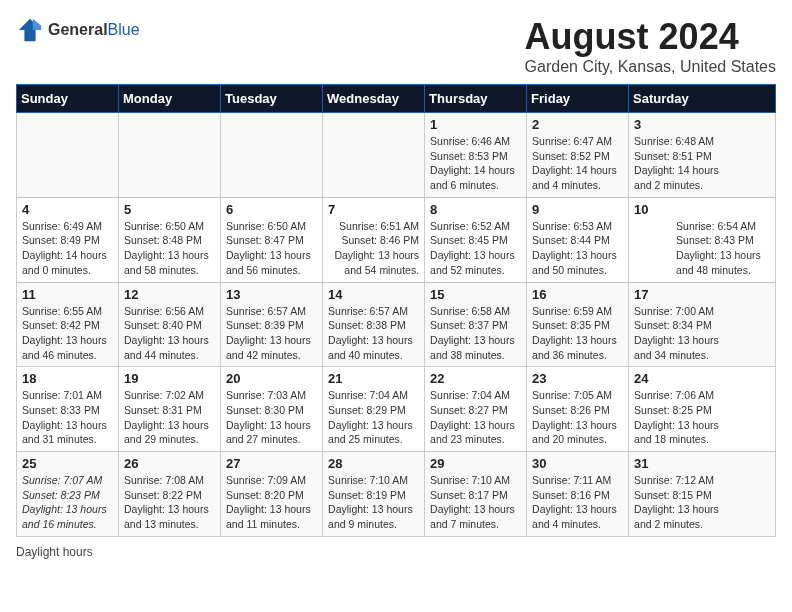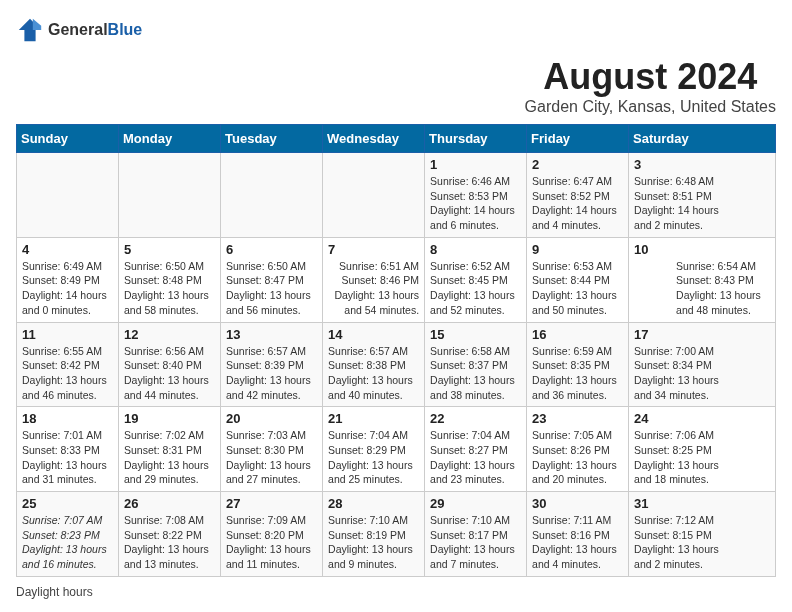--- a/index.html
+++ b/index.html
@@ -19,39 +19,38 @@
     .logo {
       display: flex;
       align-items: center;
       gap: 4px;
     }
     .logo-icon {
       width: 28px;
       height: 28px;
     }
     .title-block {
-      text-align: center;
-      margin-top: 40px;
+      text-align: left;
     }
     .main-title {
       font-size: 36px;
       font-weight: bold;
       color: #222;
     }
     .subtitle {
       font-size: 16px;
       color: #444;
     }
     table {
       width: 100%;
       border-collapse: collapse;
       font-size: 11px;
     }
     thead tr th {
-      background-color: #0369a1;
+      background-color: #0f172a;
       color: #fff;
       padding: 6px 4px;
       text-align: left;
       font-size: 13px;
       font-weight: bold;
       border: 1px solid #1a5fa8;
     }
     tbody tr td {
       border: 1px solid #ccc;
       padding: 4px 5px;
@@ -87,21 +86,21 @@
 </head>
 <body>
 
 <div class="header">
   <div class="logo">
     <svg class="logo-icon" viewBox="0 0 40 40" xmlns="http://www.w3.org/2000/svg">
       <polygon points="20,4 36,20 28,20 28,36 12,36 12,20 4,20" fill="#1a5fa8"></polygon>
       <polygon points="24,4 36,14 36,20 24,20" fill="#4a90d4"></polygon>
     </svg>
     <div>
-      <span style="font-size:16px;font-weight:bold;color:#333;">General</span><span style="font-size:16px;font-weight:bold;color:#1a5fa8;">Blue</span>
+      <span style="font-size:16px;font-weight:bold;color:#333;">General</span><span style="font-size:16px;font-weight:normal;color:#1a5fa8;">Blue</span>
     </div>
   </div>
   <div class="title-block">
     <div class="main-title">August 2024</div>
     <div class="subtitle">Garden City, Kansas, United States</div>
   </div>
 </div>
 
 <table>
   <thead>

